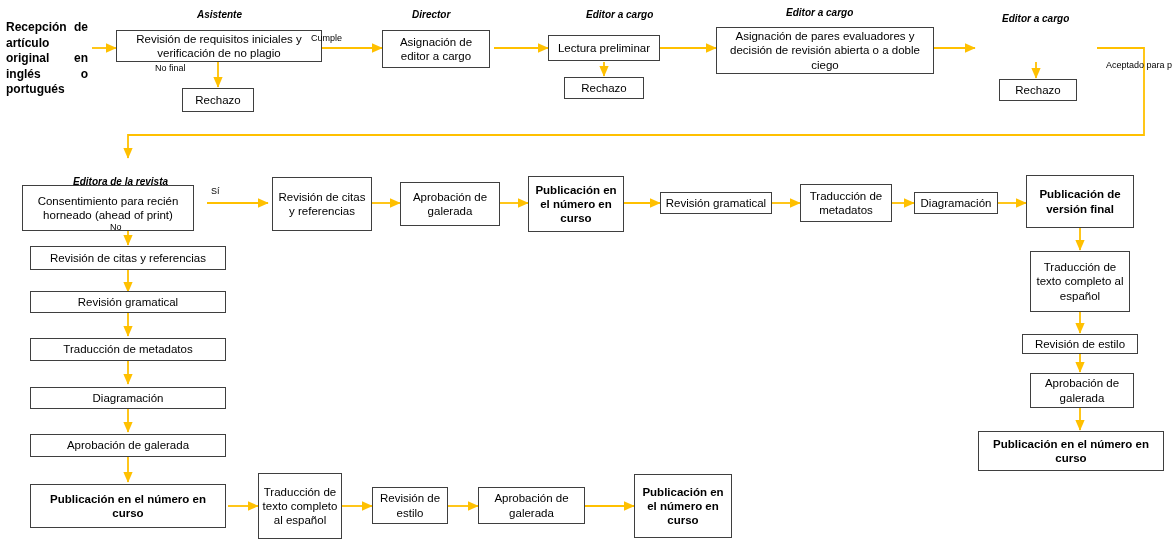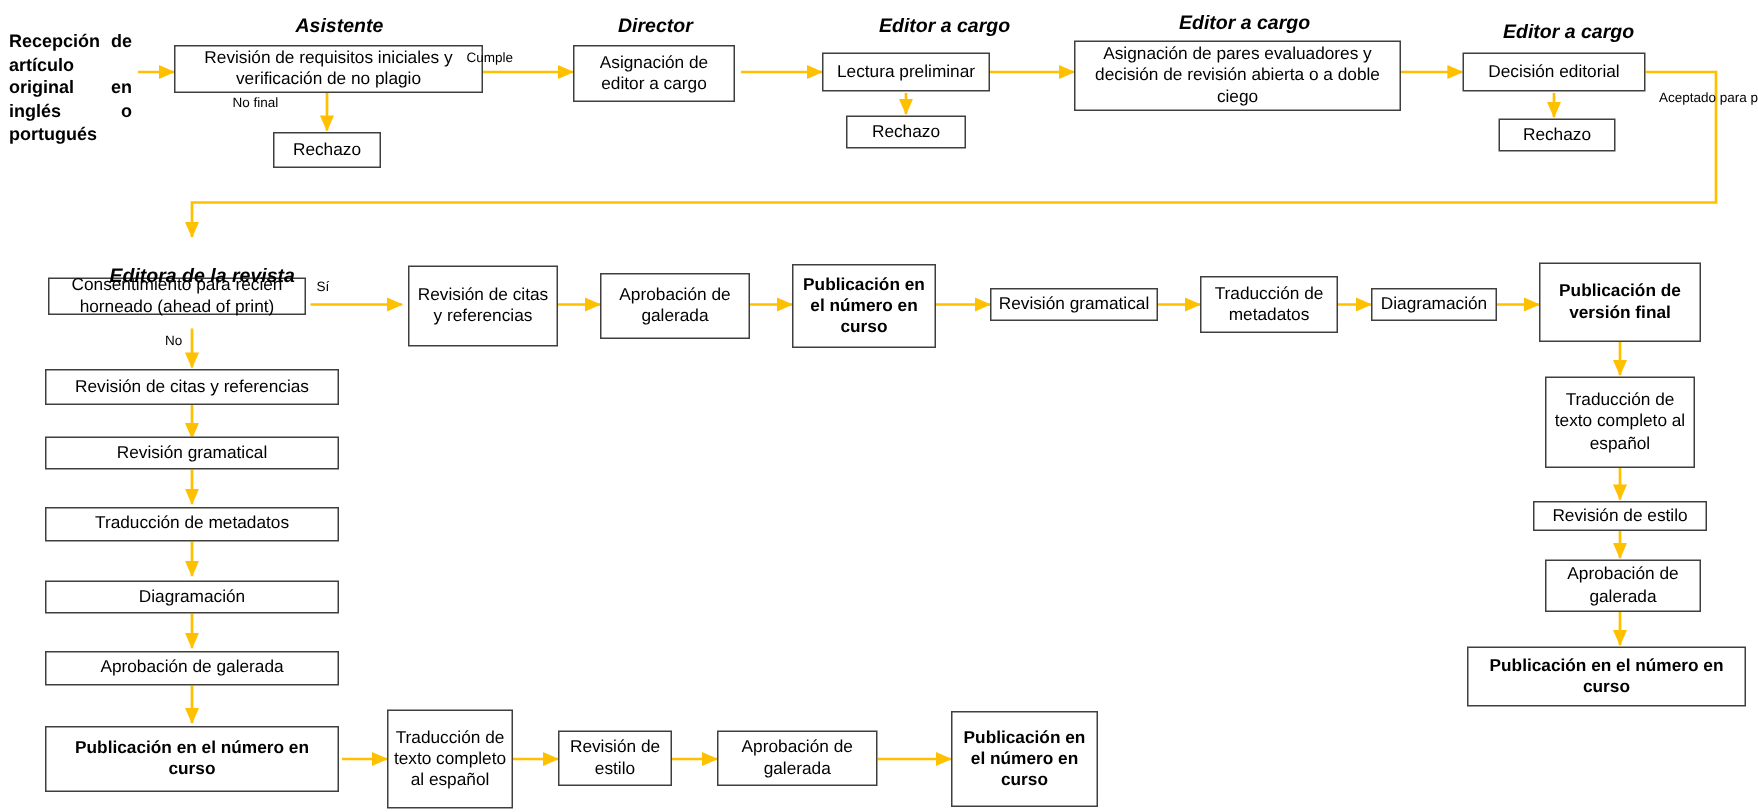--- a/index.html
+++ b/index.html
@@ -34,21 +34,21 @@
     color: #000000;
     padding: 1px 3px;
     z-index: 3;
   }
   .box.bold {
     font-weight: bold;
   }
   
   .role {
     position: absolute;
-    font-size: 13px;
+    font-size: 10px;
     font-style: italic;
     font-weight: bold;
     color: #000000;
     white-space: nowrap;
     z-index: 4;
   }
   
   .entry {
     position: absolute;
     font-size: 12px;
@@ -142,26 +142,25 @@
   <div class="box" style="left:382px; top:30px; width:108px; height:38px;">Asignación de editor a cargo</div>
 
   <div class="role" style="left:586px; top:9px;">Editor a cargo</div>
   <div class="box" style="left:548px; top:35px; width:112px; height:26px;">Lectura preliminar</div>
   <div class="box" style="left:564px; top:77px; width:80px; height:22px;">Rechazo</div>
 
   <div class="role" style="left:786px; top:7px;">Editor a cargo</div>
   <div class="box" style="left:716px; top:27px; width:218px; height:47px;">Asignación de pares evaluadores y decisión de revisión abierta o a doble ciego</div>
 
   <div class="role" style="left:1002px; top:13px;">Editor a cargo</div>
-  <div class="box" style="left:975px; top:35px; width:122px; height:26px;">Decisión editorial</div>
   <div class="elabel" style="left:1106px; top:60px; width:62px;">Aceptado para publicación</div>
   <div class="box" style="left:999px; top:79px; width:78px; height:22px;">Rechazo</div>
 
   <div class="role" style="left:73px; top:176px;">Editora de la revista</div>
-  <div class="box" style="left:32px; top:185px; width:172px; height:25px;">Consentimiento para recién horneado (ahead of print)</div>
+  <div class="box" style="left:22px; top:185px; width:172px; height:46px;">Consentimiento para recién horneado (ahead of print)</div>
   <div class="elabel" style="left:211px; top:186px;text-align:right;">Sí</div>
   <div class="elabel" style="left:110px; top:222px;">No</div>
 
   <div class="box" style="left:272px; top:177px; width:100px; height:54px;">Revisión de citas y referencias</div>
   <div class="box" style="left:400px; top:182px; width:100px; height:44px;">Aprobación de galerada</div>
   <div class="box bold" style="left:528px; top:176px; width:96px; height:56px;">Publicación en el número en curso</div>
   <div class="box" style="left:660px; top:192px; width:112px; height:22px;">Revisión gramatical</div>
   <div class="box" style="left:800px; top:184px; width:92px; height:38px;">Traducción de metadatos</div>
   <div class="box" style="left:914px; top:192px; width:84px; height:22px;">Diagramación</div>
   <div class="box bold" style="left:1026px; top:175px; width:108px; height:53px;">Publicación de versión final</div>

